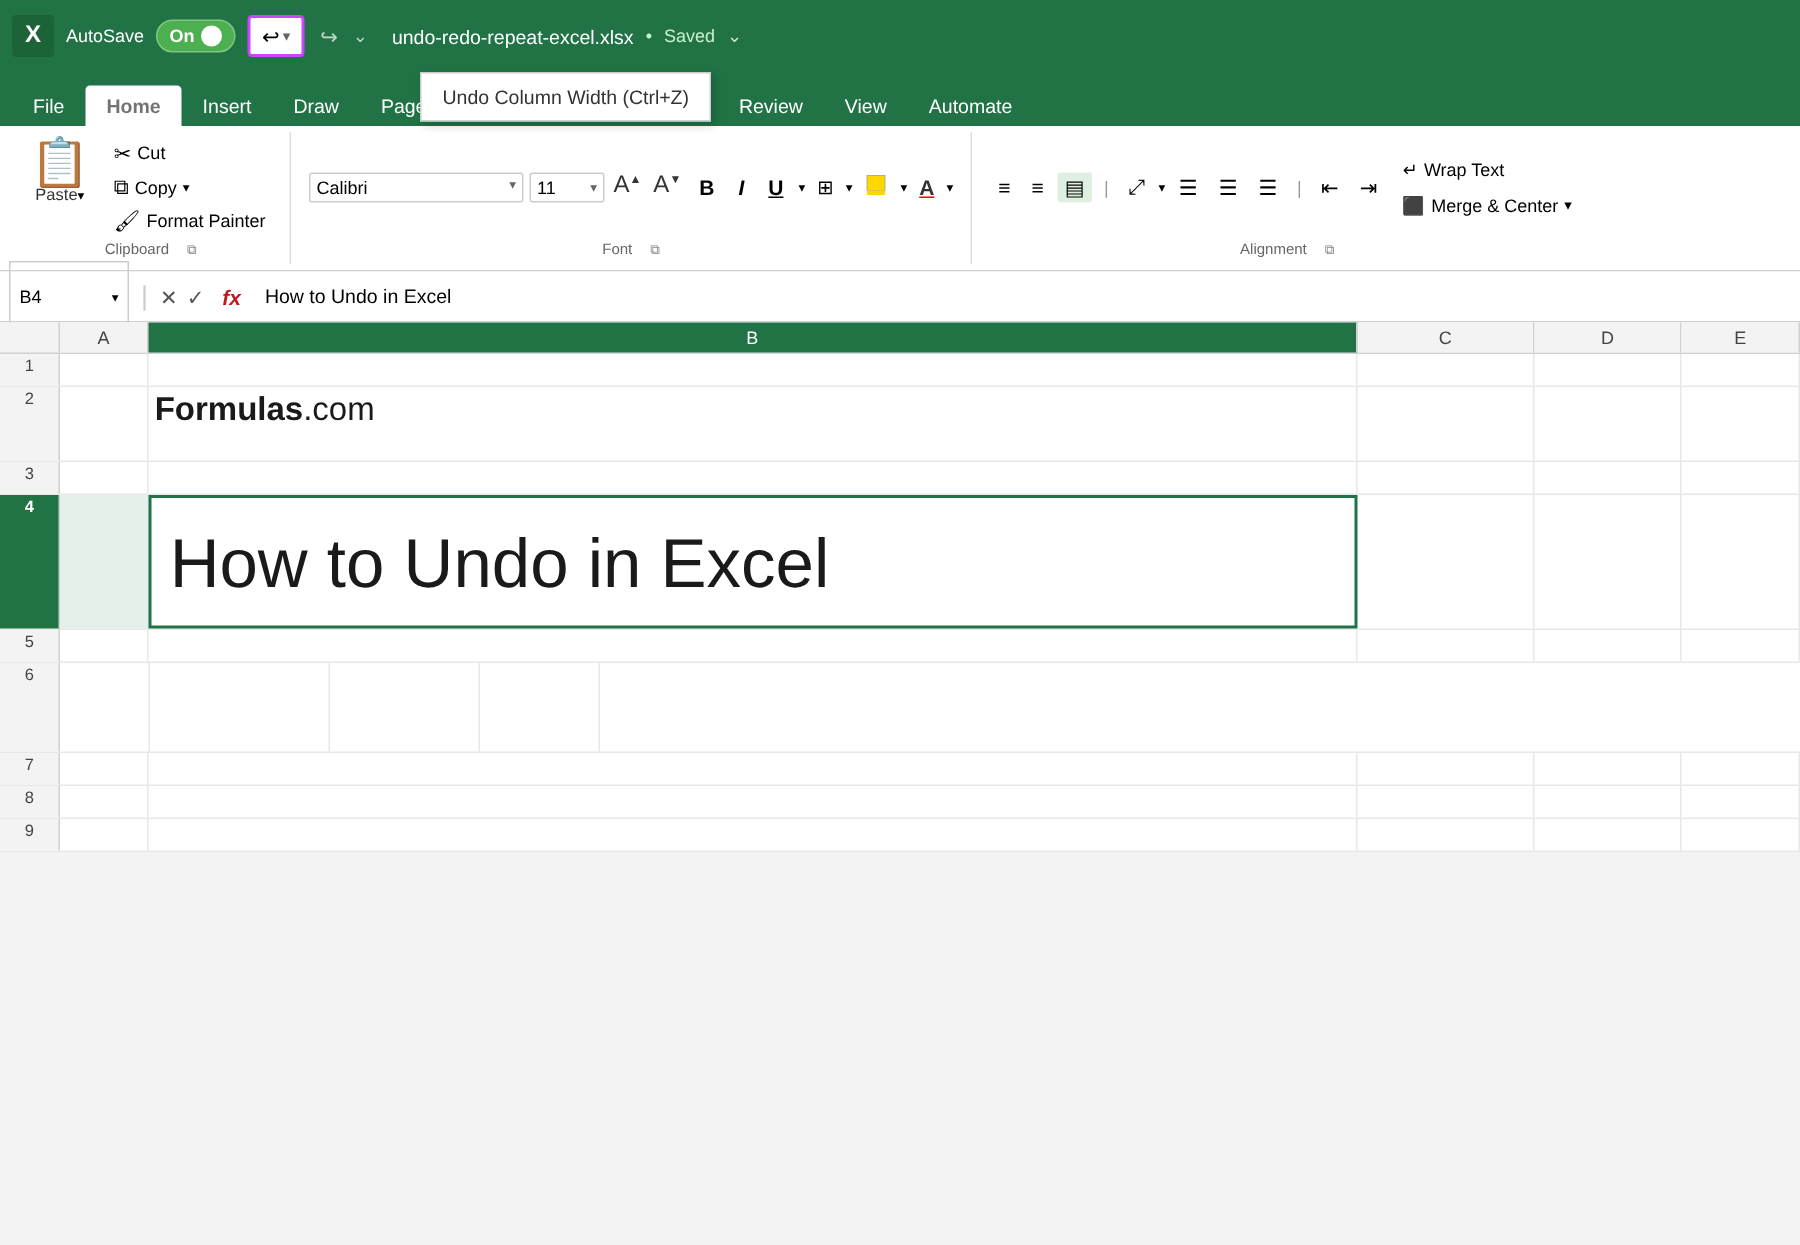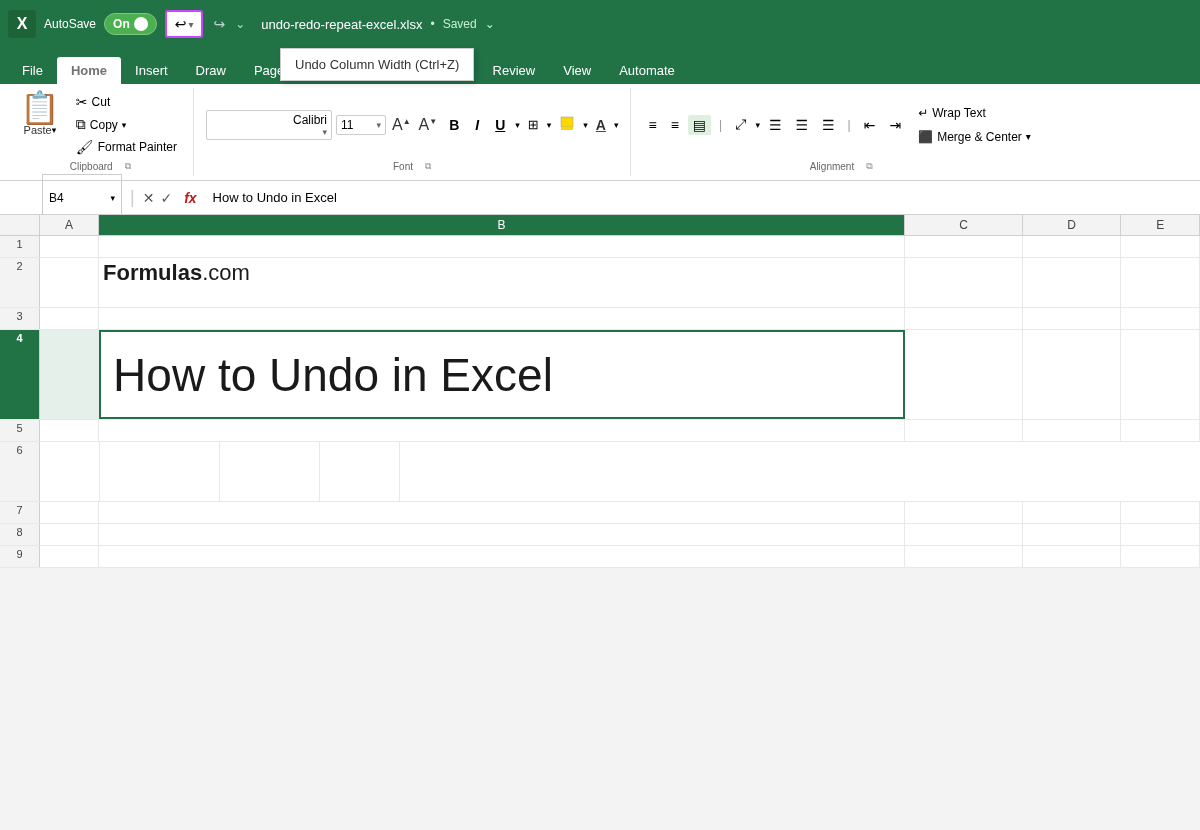--- a/index.html
+++ b/index.html
@@ -66,22 +66,22 @@
     .clipboard-group .ribbon-group-content { flex-direction: row; align-items: flex-start; }
     .paste-area { display: flex; flex-direction: column; align-items: center; margin-right: 8px; cursor: pointer; }
     .paste-icon { font-size: 32px; line-height: 1; }
     .paste-label { font-size: 11px; color: #333; }
     .paste-dropdown { font-size: 9px; }
     .clipboard-actions { display: flex; flex-direction: column; gap: 2px; justify-content: center; }
     .clip-btn { display: flex; align-items: center; gap: 4px; padding: 2px 4px; cursor: pointer; font-size: 12px; }
     .clip-icon { font-size: 14px; }
     .font-row { display: flex; align-items: center; gap: 4px; }
     .font-select {
-      border: 1px solid #ccc; border-radius: 2px; padding: 2px 4px; font-size: 12px; width: 126px;
-      display: flex; align-items: flex-end; justify-content: space-between; cursor: pointer; background: white; flex-direction: column;
+      border: 1px solid #ccc; border-radius: 2px; padding: 2px 4px; font-size: 12px; width: 143px;
+      display: flex; align-items: flex-start; justify-content: space-between; cursor: pointer; background: white;
     }
     .font-size-select {
       border: 1px solid #ccc; border-radius: 2px; padding: 2px 4px; font-size: 12px; width: 50px;
       display: flex; align-items: center; justify-content: space-between; cursor: pointer; background: white;
     }
     .font-grow, .font-shrink { font-size: 16px; cursor: pointer; color: #333; padding: 0 2px; }
     .bold-btn, .italic-btn, .underline-btn { font-weight: bold; cursor: pointer; padding: 2px 6px; border-radius: 2px; font-size: 14px; }
     .align-row { display: flex; align-items: center; gap: 4px; }
     .align-btn { padding: 2px 5px; cursor: pointer; font-size: 14px; border-radius: 2px; }
 
@@ -94,21 +94,21 @@
     .merge-btn { border: none; }
     .merge-dropdown { font-size: 10px; }
 
     
     .formula-bar {
       display: flex; align-items: center; background: white; border-bottom: 1px solid #d0d0d0;
       padding: 3px 6px; height: 34px; gap: 4px;
     }
     .cell-ref {
       border: 1px solid #ccc; padding: 16px 6px; font-size: 12px; width: 80px; cursor: pointer;
-      display: flex; align-items: center; justify-content: space-between; margin-left: 36px;
+      display: flex; align-items: center; justify-content: space-between;
     }
     .cell-ref-dropdown { font-size: 9px; }
     .formula-actions { display: flex; align-items: center; gap: 6px; color: #555; font-size: 14px; }
     .formula-fx { font-style: italic; font-weight: bold; color: #b91c1c; font-size: 14px; padding: 0 8px; }
     .formula-input { flex: 1; padding: 2px 4px; font-size: 13px; border: none; outline: none; }
 
     
     .grid-container { display: flex; flex-direction: column; background: white; }
     .col-headers { display: flex; border-bottom: 1px solid #d0d0d0; background: #f3f3f3; }
     .row-num-header { width: 40px; min-width: 40px; border-right: 1px solid #d0d0d0; }

